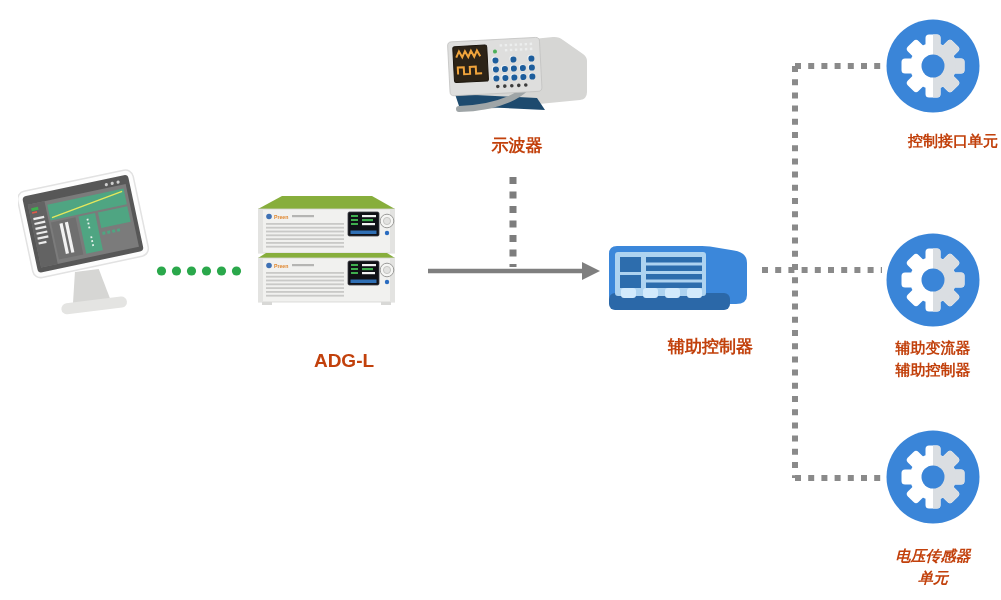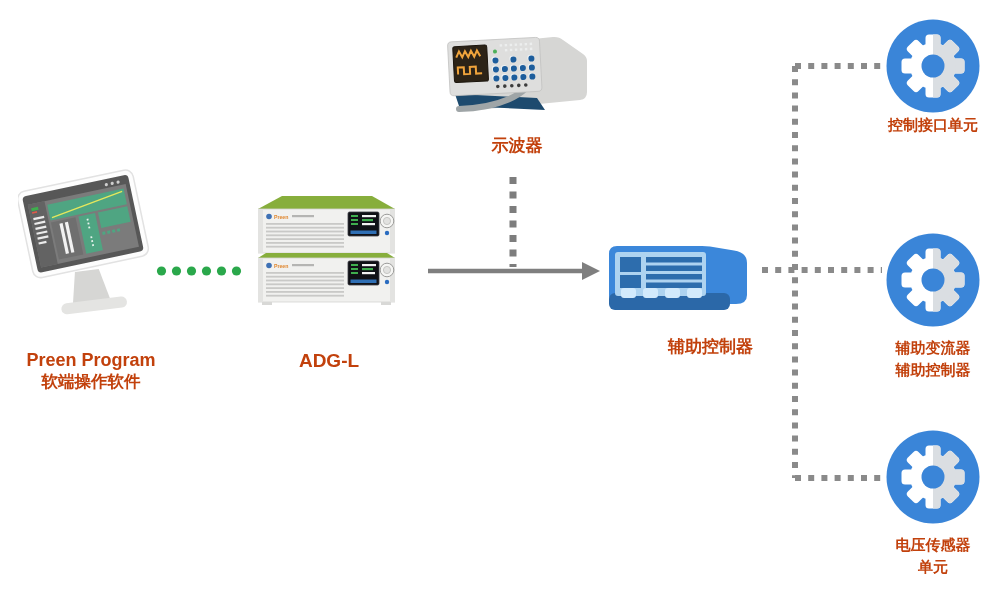--- a/index.html
+++ b/index.html
@@ -8,27 +8,27 @@
     font-family:"Liberation Sans", sans-serif; overflow:hidden;
   }
   .abs { position:absolute; }
   .label {
     position:absolute; color:#c2410c; font-weight:bold; text-align:center;
     white-space:nowrap;
   }
   .label .line { display:block; }
   .lbl-software { left:6px;  top:349px; width:170px; font-size:18px; line-height:22px; }
   .lbl-software .sub { font-size:16.5px; line-height:21px; }
-  .lbl-adg        { left:269px; top:350px; width:120px; font-size:19px; }
+  .lbl-adg        { left:284px; top:350px; width:120px; font-size:19px; }
   .lbl-osc        { left:457px; top:134px; width:120px; font-size:17px; }
   .lbl-ctrl       { left:613px; top:335px; width:140px; font-size:17px;text-align:right; }
   .lbl-unit       { width:130px; left:868px; font-size:15px; line-height:22px; }
-  .lbl-unit1 { top:114px; }
+  .lbl-unit1 { top:130px;text-align:right; }
   .lbl-unit2 { top:337px;font-family:Liberation Serif, serif; }
-  .lbl-unit3 { top:534px; }
+  .lbl-unit3 { top:545px;font-style:italic; }
   svg { display:block; }
 </style>
 </head>
 <body>
 
 <div class="canvas">
 
   <svg width="0" height="0" style="position:absolute" aria-hidden="true">
     <defs>
       <clipPath id="gearHalf">
@@ -297,24 +297,20 @@
   <svg class="abs" style="left:886px;top:19px" width="94" height="94" viewBox="-47 -47 94 94">
       <use href="#gearIcon"></use>
     </svg>
   <svg class="abs" style="left:886px;top:233px" width="94" height="94" viewBox="-47 -47 94 94">
       <use href="#gearIcon"></use>
     </svg>
   <svg class="abs" style="left:886px;top:430px" width="94" height="94" viewBox="-47 -47 94 94">
       <use href="#gearIcon"></use>
     </svg>
 
-  <div class="label lbl-software">
-    <span class="line">Preen Program</span>
-    <span class="line sub">软端操作软件</span>
-  </div>
 
   <div class="label lbl-adg">ADG-L</div>
 
   <div class="label lbl-osc">示波器</div>
 
   <div class="label lbl-ctrl">辅助控制器</div>
 
   <div class="label lbl-unit lbl-unit1">
     <span class="line">控制接口单元</span>
   </div>

